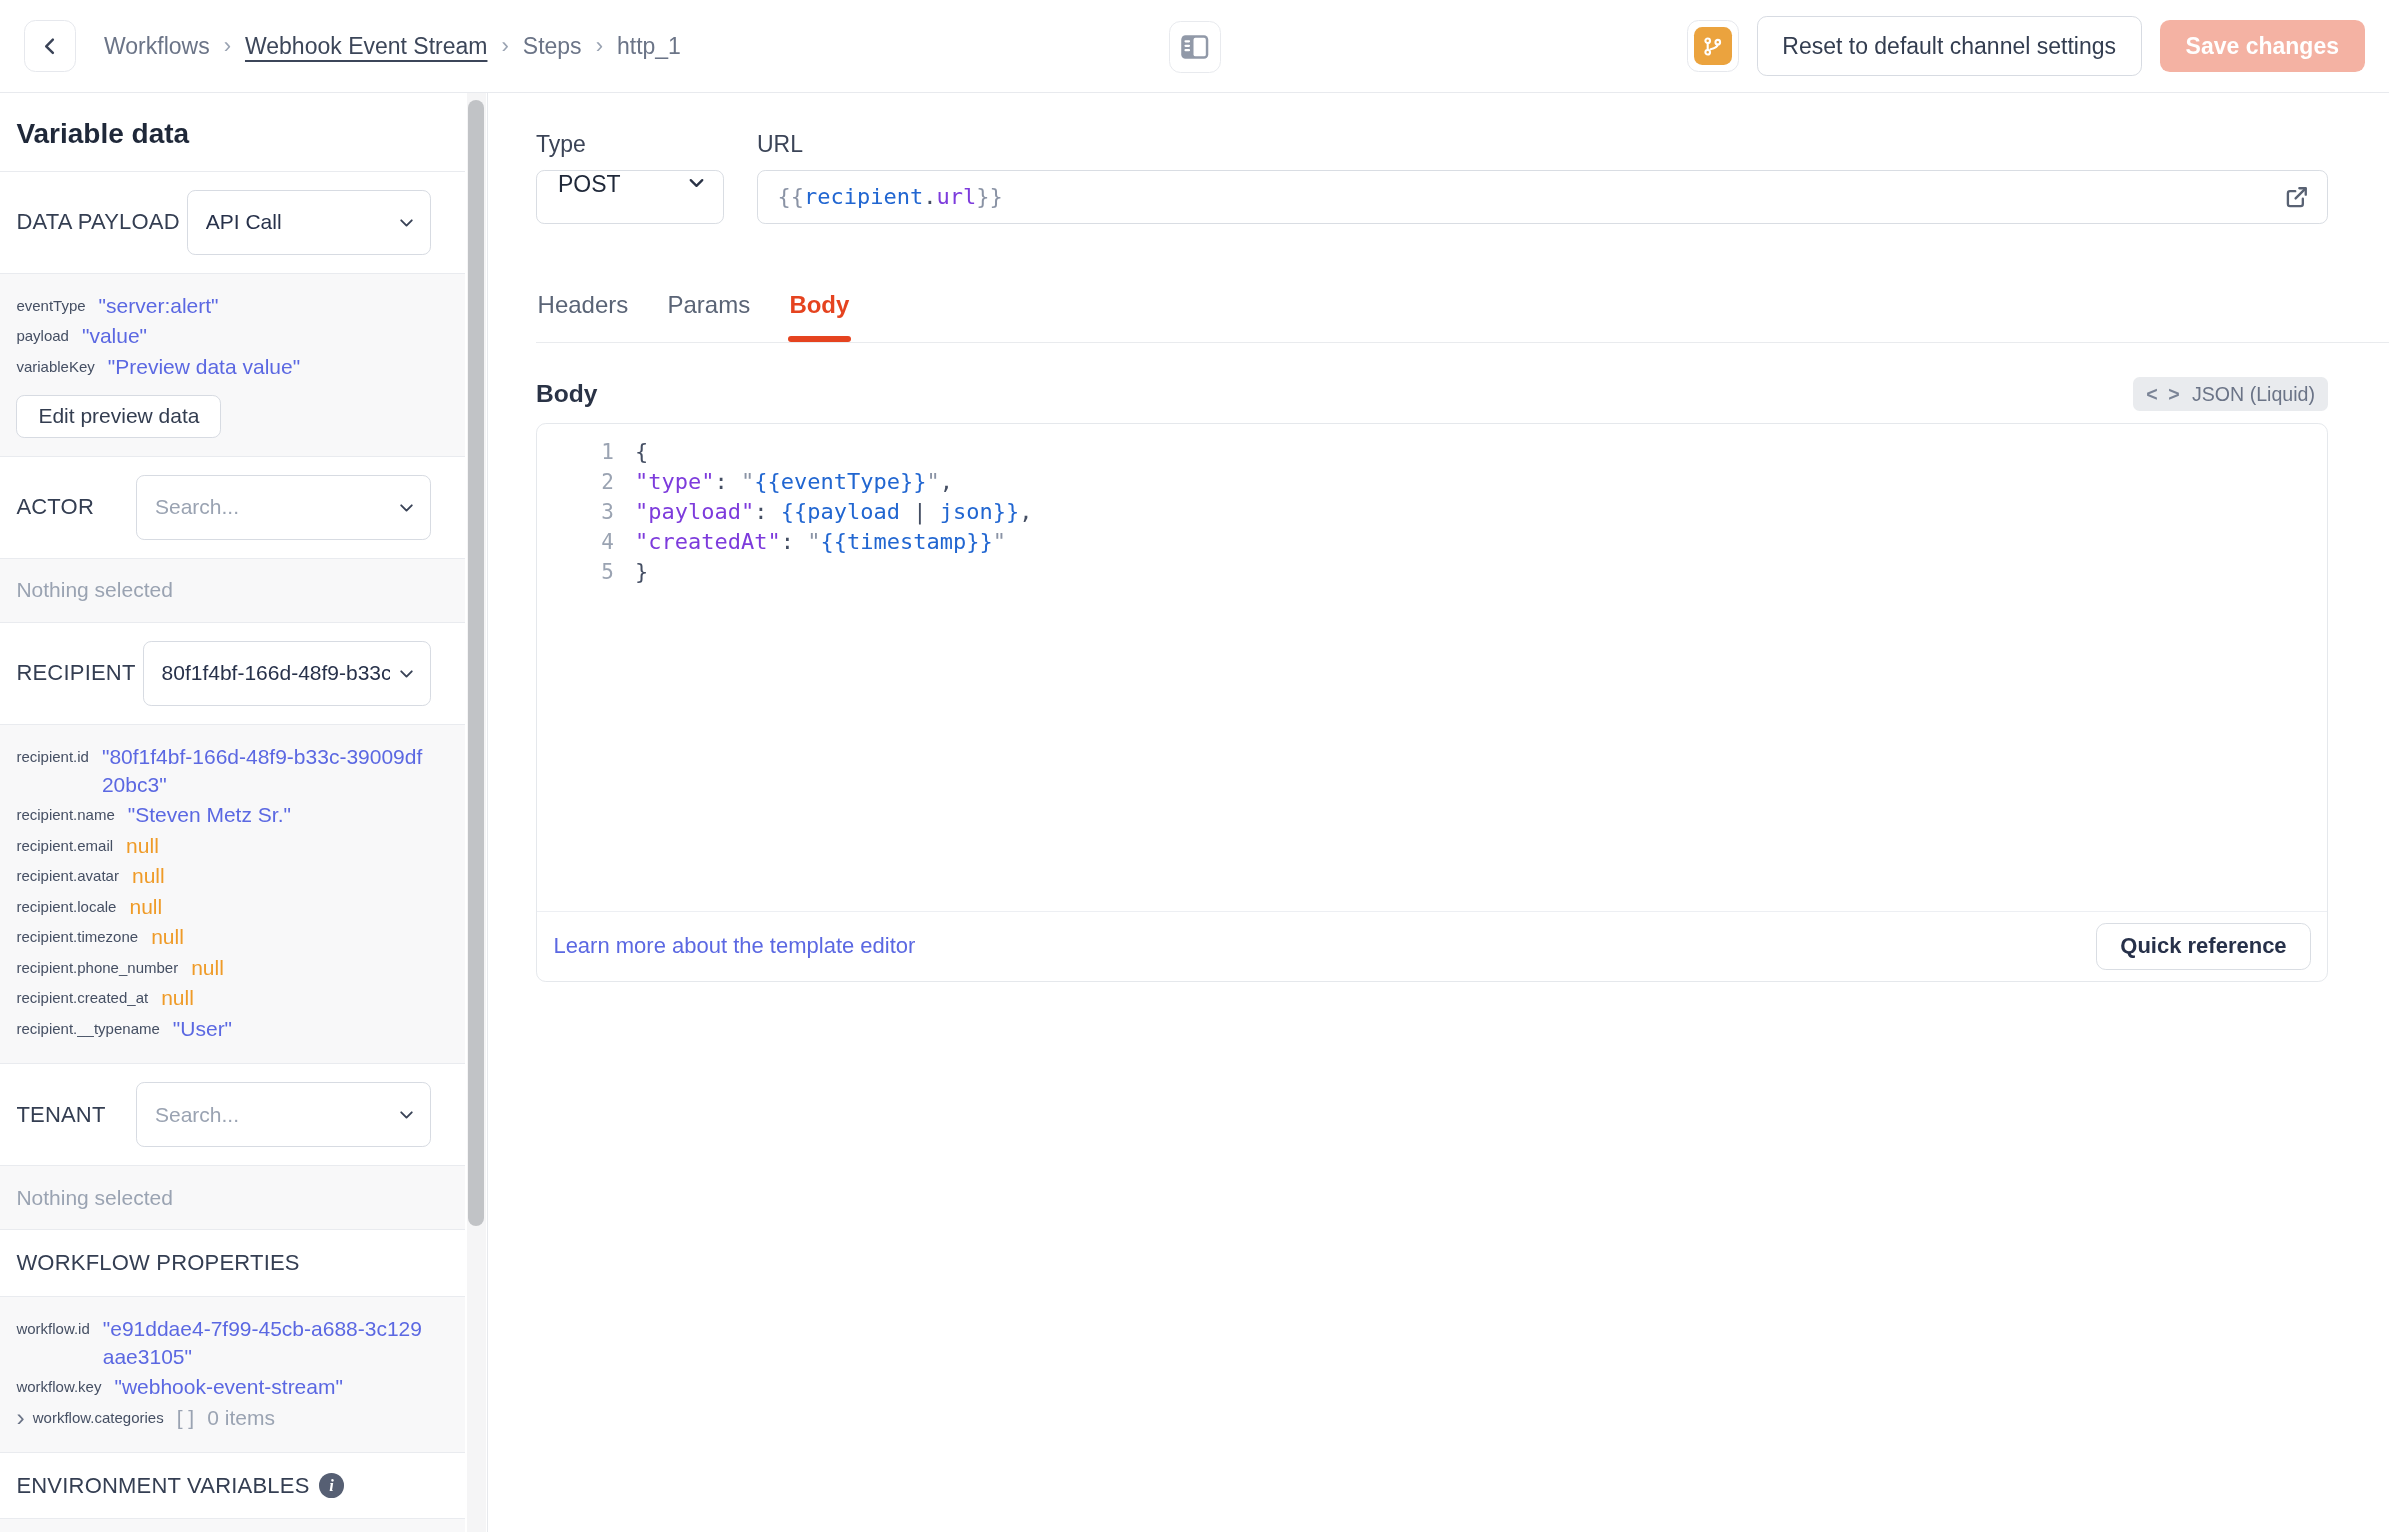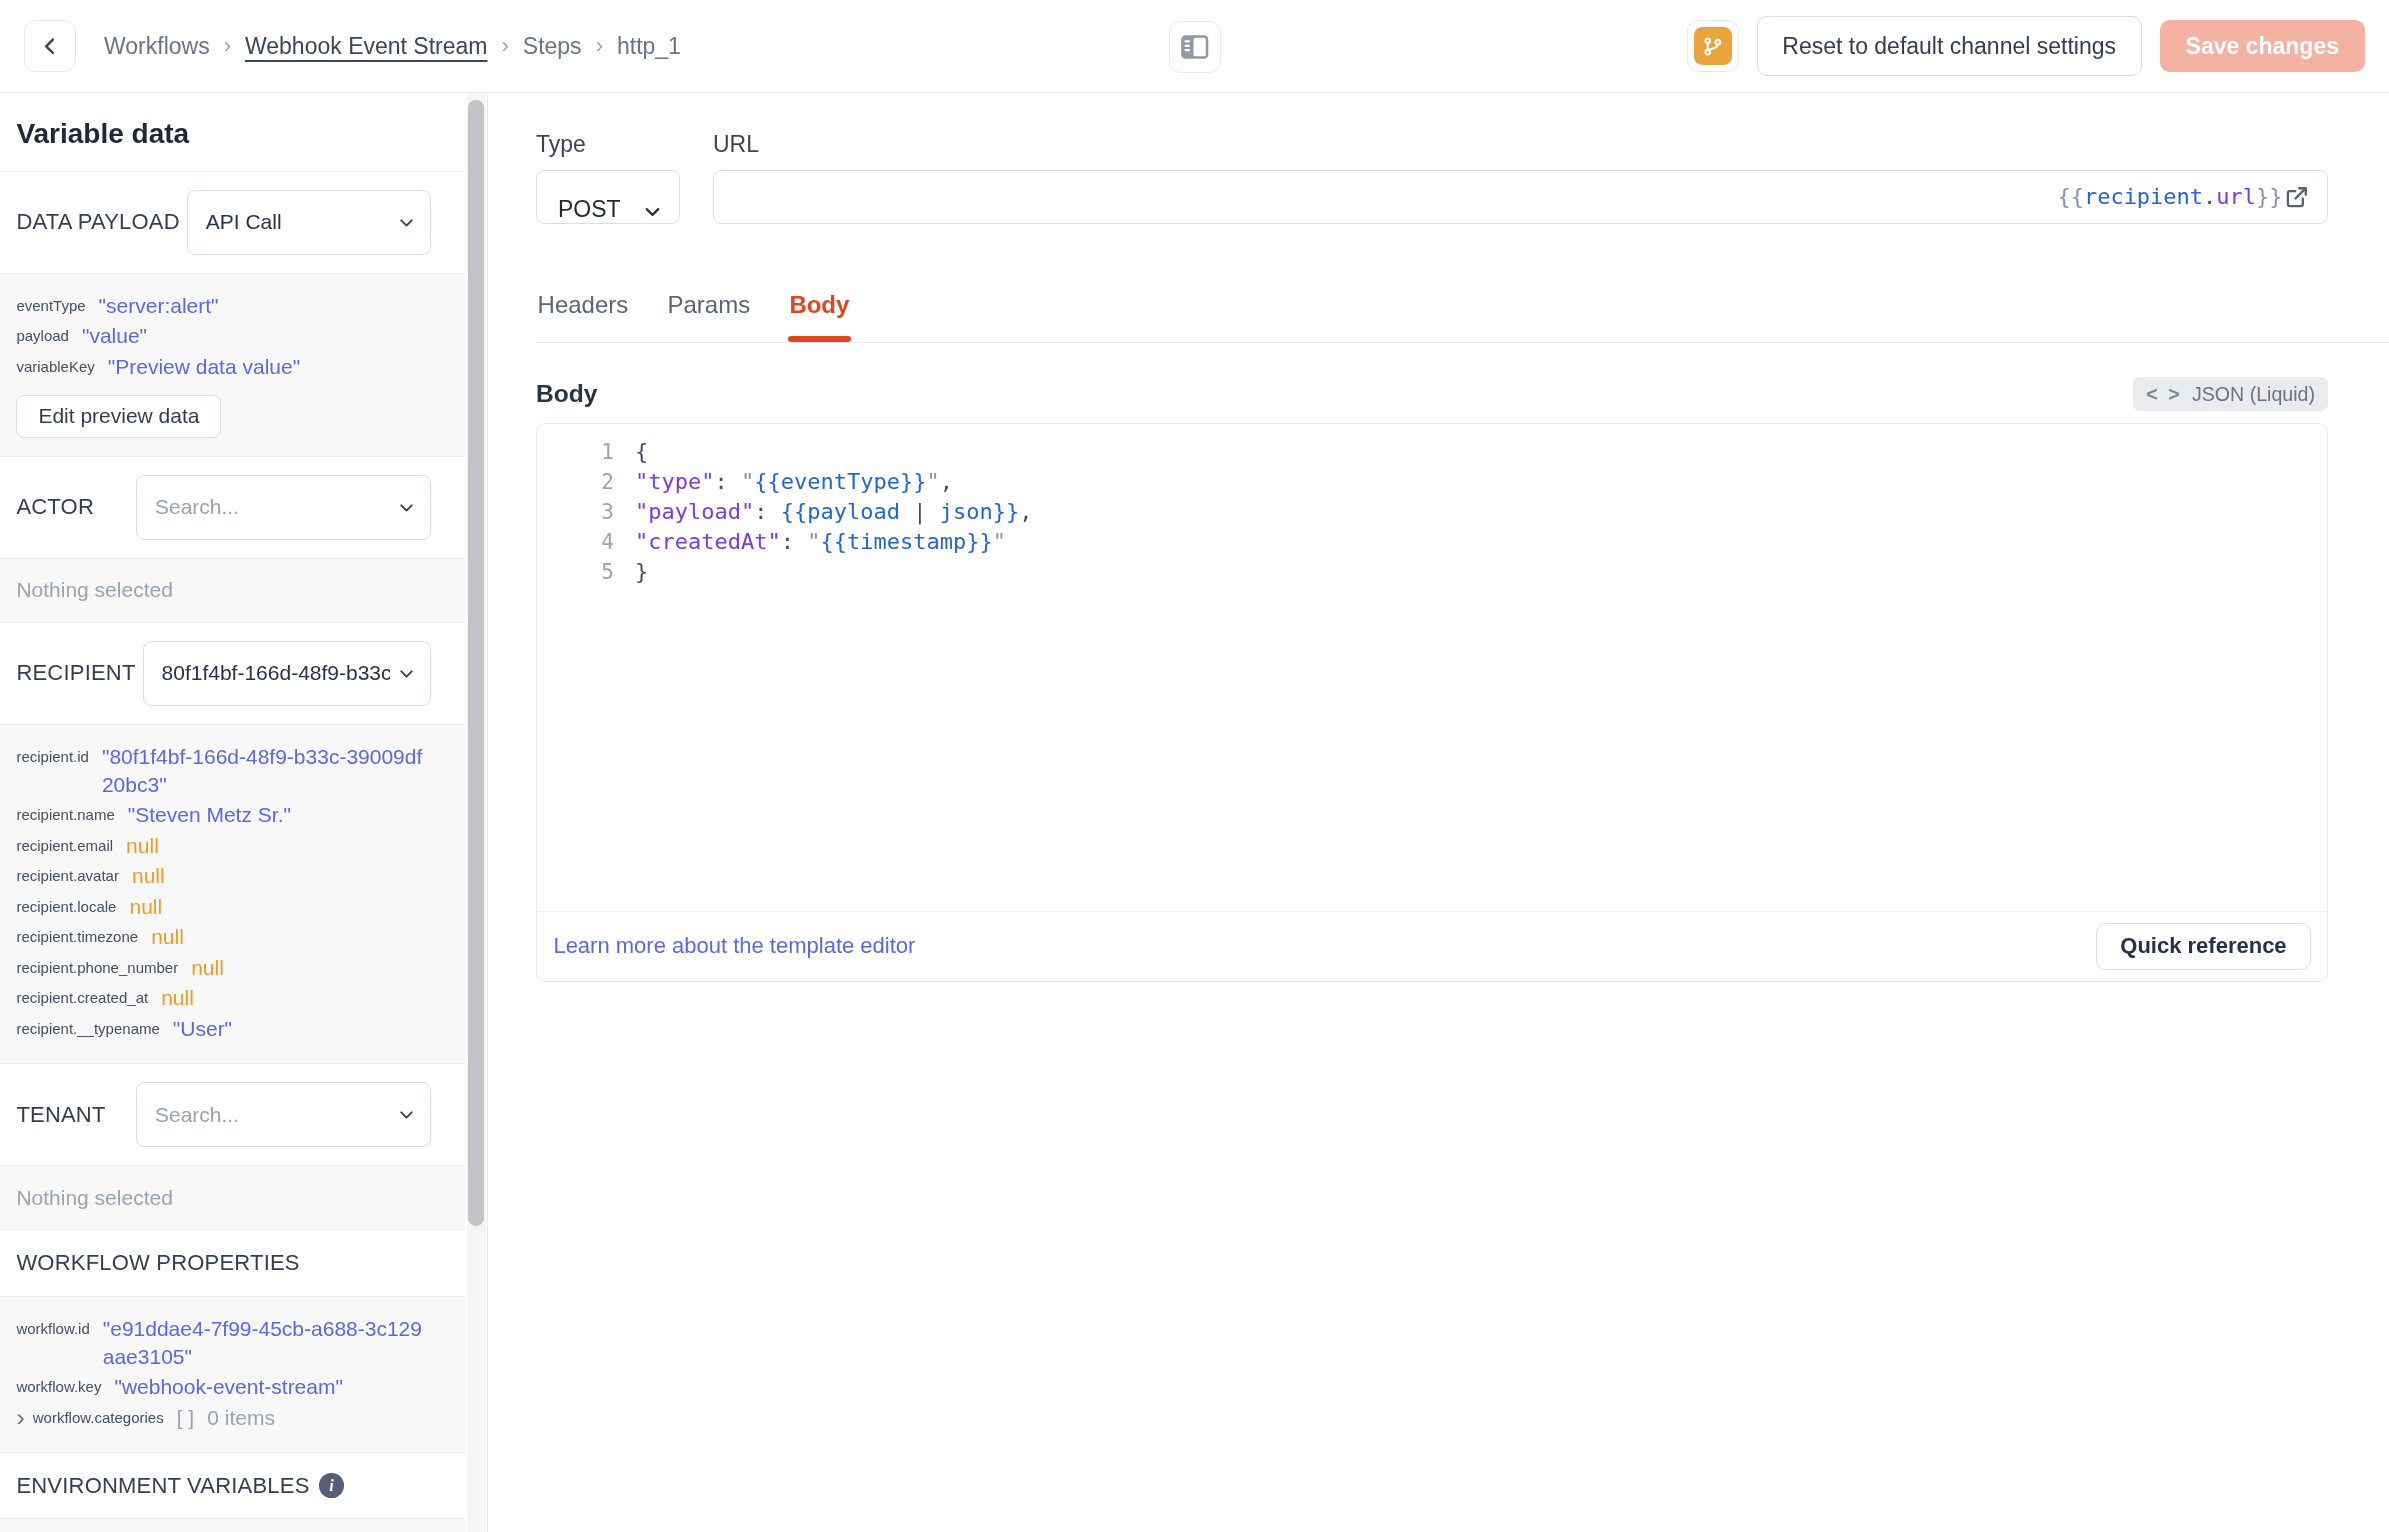--- a/index.html
+++ b/index.html
@@ -49,23 +49,23 @@
   .info-dot { width:24.6px; height:24.6px; border-radius:50%; background:#565f73; color:#fff; font-size:16.4px; font-weight:700; display:inline-flex; align-items:center; justify-content:center; margin-left:9.8px; font-family:"Liberation Serif", serif; font-style:italic; cursor:pointer; }
   .scroll-track { position:absolute; top:0; bottom:0; left:467px; width:19px; background:#f5f5f6; }
   .scroll-thumb { position:absolute; left:0.8px; top:6.5px; width:16.4px; height:1126px; border-radius:9px; background:#c1c3c6; cursor:grab; }
 
   
   main { flex:1; padding:0 61px 0 48px; background:#fff; min-width:0; }
   .req-row { display:flex; gap:33px; margin-top:38px; }
   .field label { display:block; font-size:23px; color:#3b4457; margin-bottom:11.5px; }
   .type-field { flex:none; }
   .url-field { flex:1; min-width:0; }
-  .type-select { width:144px; height:54px; border:1.6px solid #d9dde3; border-radius:8.2px; background:#fff; display:flex; align-items:flex-end; padding:0 14.7px 0 21px; cursor:pointer; }
+  .type-select { width:188px; height:54px; border:1.6px solid #d9dde3; border-radius:8.2px; background:#fff; display:flex; align-items:flex-start; padding:0 14.7px 0 21px; cursor:pointer; }
   .type-value { font-size:23px; color:#1f2839; flex:1; }
-  .url-input { height:54px; border:1.6px solid #d9dde3; border-radius:8.2px; background:#fff; display:flex; align-items:center; padding:0 16.4px 0 19.6px; cursor:text;text-align:right; }
+  .url-input { height:54px; border:1.6px solid #d9dde3; border-radius:8.2px; background:#fff; display:flex; align-items:center; padding:0 16.4px 0 19.6px; cursor:text; }
   .url-code { flex:1; font-family:"DejaVu Sans Mono", monospace; font-size:22px; white-space:nowrap; overflow:hidden; }
   .ext-icon { flex:none; cursor:pointer; display:flex; }
 
   .tabs { display:flex; gap:36px; margin-top:67px; }
   .tab { position:relative; background:none; border:none; font-family:inherit; font-size:24px; color:#5a6476; font-weight:500; padding:0 1.6px 23px 1.6px; cursor:pointer; }
   .tab.active { color:var(--accent,#e5431f); font-weight:600; }
   .tab.active::after { content:""; position:absolute; left:0; right:0; bottom:0; height:5.7px; border-radius:3.3px; background:var(--accent,#e5431f); }
   .tabs-rule { height:1.6px; background:#e9ebee; margin-right:-61px; }
 
   .body-head { display:flex; align-items:center; margin-top:34px; }

